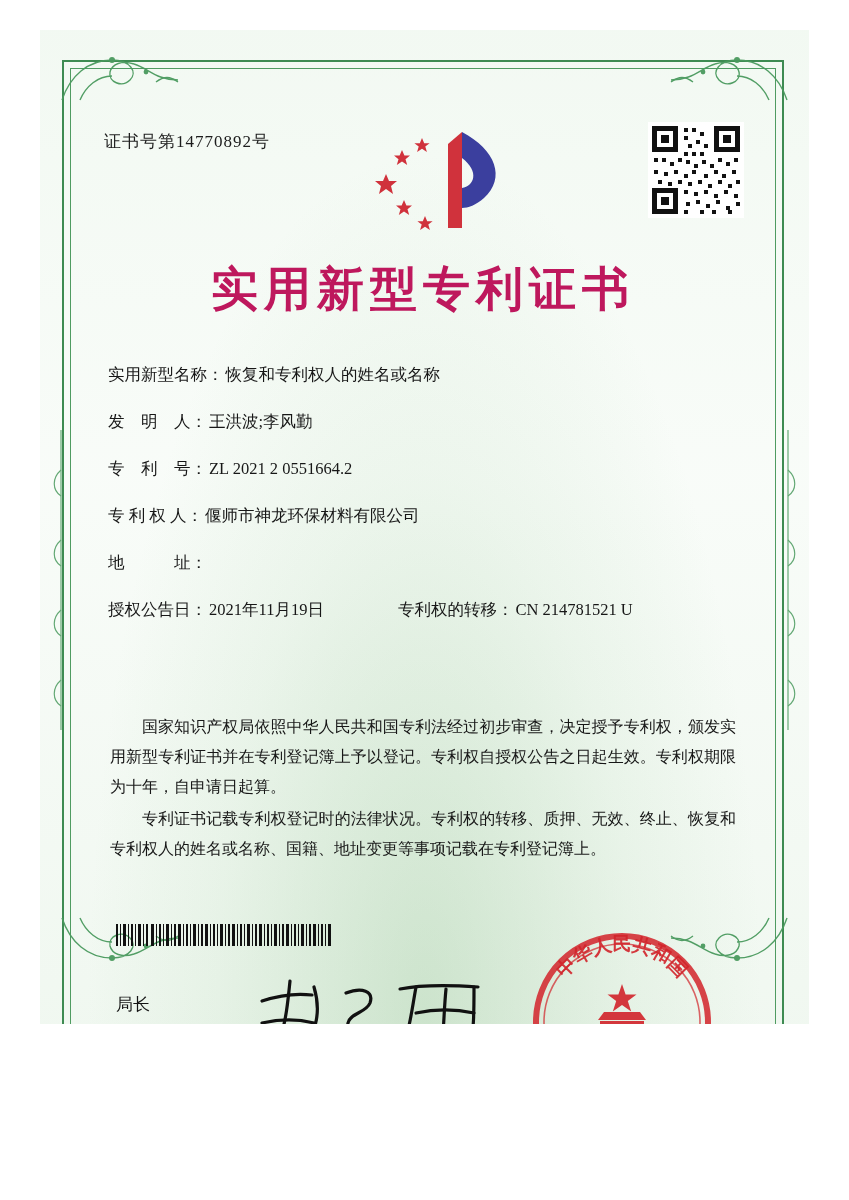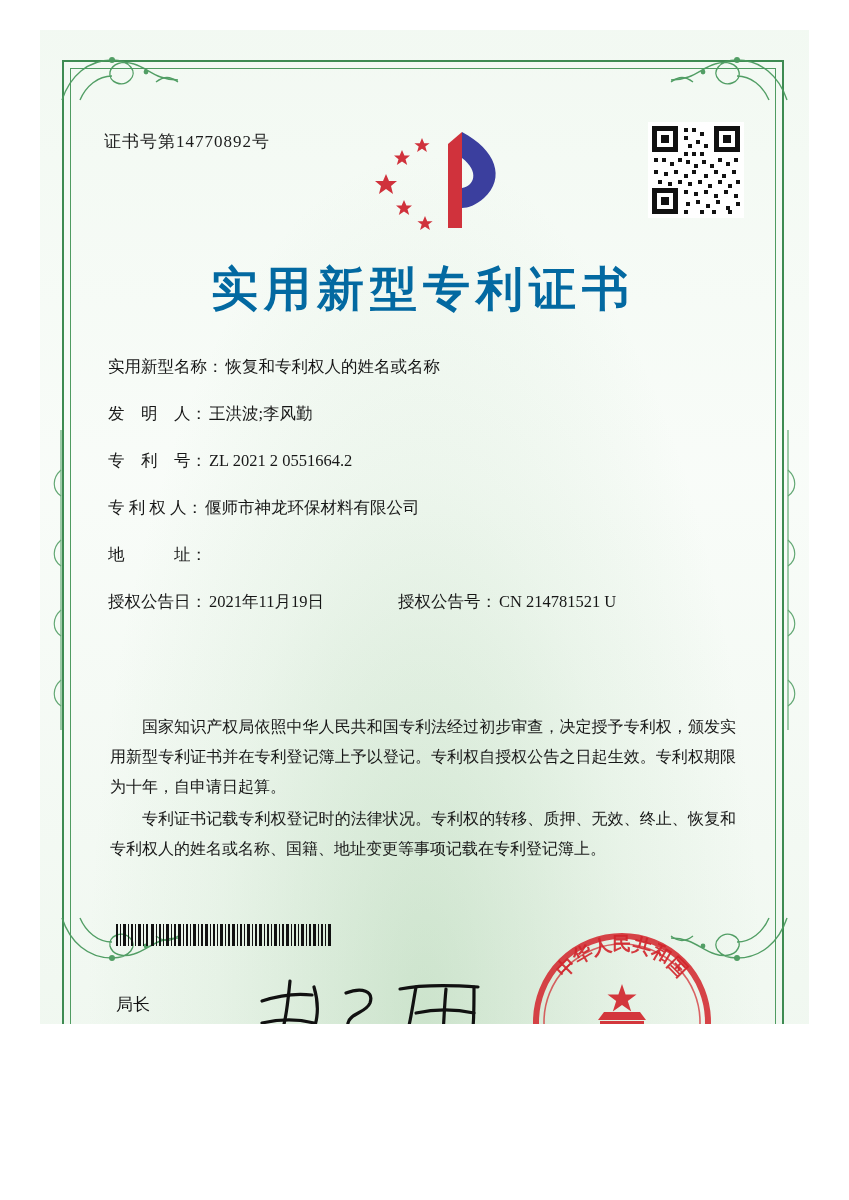--- a/index.html
+++ b/index.html
@@ -108,28 +108,28 @@
 
   .title {
     position: absolute;
     left: 0;
     right: 0;
     top: 190px;
     text-align: center;
     font-size: 47px;
     font-weight: bold;
     letter-spacing: 6px;
-    color: #0369a1;
+    color: #be185d;
     font-family: "DejaVu Sans", "Liberation Sans", sans-serif;
   }
 
   .fields {
     position: absolute;
     left: 38px;
-    top: 288px;
+    top: 296px;
     right: 38px;
   }
   .field-row {
     display: flex;
     align-items: baseline;
     margin-bottom: 25px;
     font-size: 16.5px;
     color: #171717;
   }
   .field-label {
@@ -408,21 +408,21 @@
         <span class="field-value">偃师市神龙环保材料有限公司</span>
       </div>
       <div class="field-row">
         <span class="field-label">地　　　址：</span>
       </div>
       <div class="row-two">
         <span class="grp1">
           <span class="field-label">授权公告日：</span><span class="field-value">2021年11月19日</span>
         </span>
         <span class="grp2">
-          <span class="field-label">授权公告号：</span><span class="field-value">CN 214781521 U</span>
+          <span class="field-label">专利权的转移：</span><span class="field-value">CN 214781521 U</span>
         </span>
       </div>
     </div>
 
     <div class="paragraphs">
       <p>国家知识产权局依照中华人民共和国专利法经过初步审查，决定授予专利权，颁发实用新型专利证书并在专利登记簿上予以登记。专利权自授权公告之日起生效。专利权期限为十年，自申请日起算。</p>
       <p>专利证书记载专利权登记时的法律状况。专利权的转移、质押、无效、终止、恢复和专利权人的姓名或名称、国籍、地址变更等事项记载在专利登记簿上。</p>
     </div>
 
     <div class="barcode">

